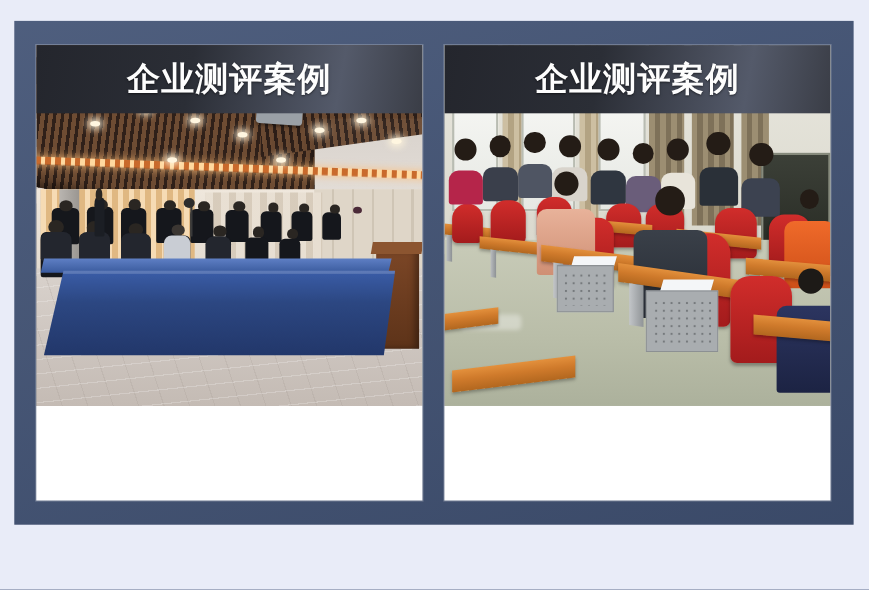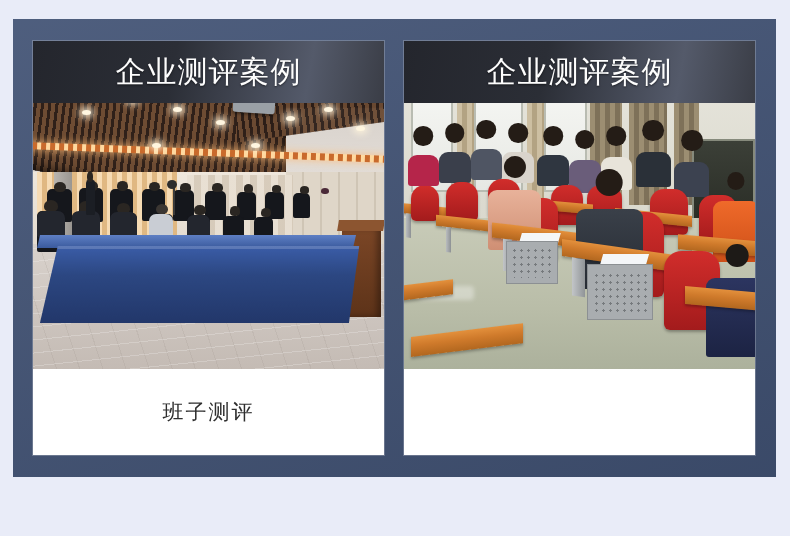--- a/index.html
+++ b/index.html
@@ -36,21 +36,21 @@
   .card-media{position:relative;width:100%;height:328px;overflow:hidden;background:#2a2d35;}
   .photo{position:absolute;inset:0;overflow:hidden;}
 
   
   .title-bar{
     position:absolute;left:0;top:0;width:100%;height:62px;z-index:9;
     background:linear-gradient(100deg,#24262d 0%,#2b2e36 40%,#545a6a 78%,#3a3d46 100%);
     display:flex;align-items:center;justify-content:center;
   }
   .title-bar .t{
-    color:#fdfdfd;font-size:30px;font-weight:normal;letter-spacing:1px;
+    color:#fdfdfd;font-size:30px;font-weight:bold;letter-spacing:1px;
     text-shadow:0 1px 2px rgba(0,0,0,.55);
     font-family:"DejaVu Sans","Liberation Sans",sans-serif;
   }
 
   .caption{
     flex:1;background:#fff;display:flex;align-items:center;justify-content:center;
   }
   .caption .c{
     font-size:21px;color:#2e2e2e;letter-spacing:2px;
     font-family:"DejaVu Sans","Liberation Sans",sans-serif;
@@ -325,23 +325,20 @@
 
           <div class="tabletop"></div>
           <div class="table"></div>
         </div>
 
         <div class="title-bar">
           <span class="t">企业测评案例</span>
         </div>
       </div>
 
-      <div class="caption">
-        <span class="c">班子测评</span>
-      </div>
     </div>
 
     <div class="card">
       <div class="card-media">
 
         <div class="photo p2">
           <div class="backwall"></div>
 
           <div class="window" style="left:2%;width:12%"></div>
           <div class="window" style="left:20%;width:14%"></div>

